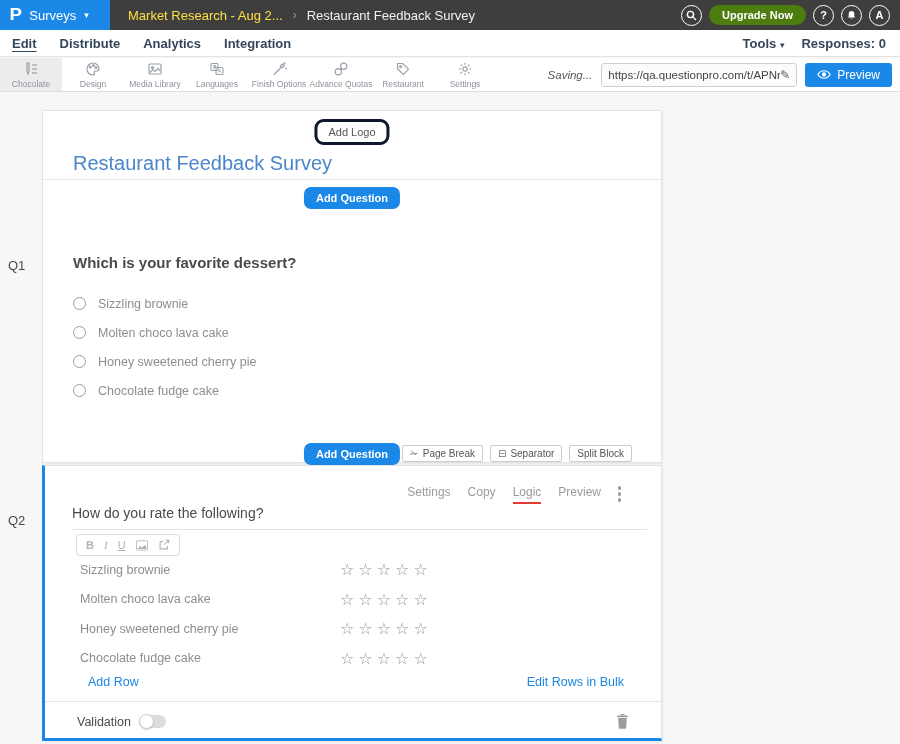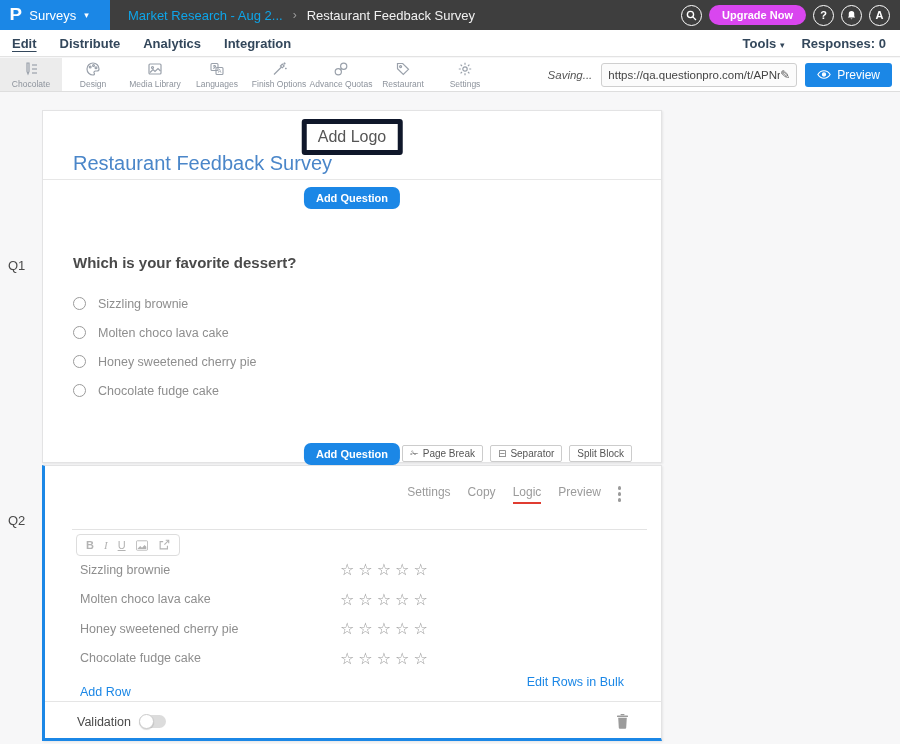--- a/index.html
+++ b/index.html
@@ -7,26 +7,26 @@
   body { font-family:"Liberation Sans","DejaVu Sans",sans-serif; background:#f7f7f8; }
   #app { position:relative; width:900px; height:744px; overflow:hidden; background:#f7f7f8; }
 
   
   .topbar { position:absolute; top:0; left:0; width:900px; height:30px; display:flex; background:#3e3e3e; }
   .logo-block { width:110px; height:30px; background:#1b87e6; display:flex; align-items:center; padding:0 10px; gap:8px; color:#fff; flex:0 0 auto; cursor:pointer; }
   .qp-logo { font-weight:bold; font-size:17px; transform:scaleX(1.1); }
   .surveys-label { font-size:13px; }
   .caret { font-size:9px; }
   .breadcrumb-area { flex:1; display:flex; align-items:center; gap:10px; padding-left:18px; }
-  .bc-folder { color:#0ea5e9; font-size:13px; }
+  .bc-folder { color:#fde047; font-size:13px; }
   .bc-sep { color:#9a9a9a; font-size:12px; }
   .bc-current { color:#f1f1f1; font-size:13px; }
   .topbar-right { display:flex; align-items:center; gap:7px; padding-right:10px; }
   .circle-btn { width:21px; height:21px; border:1.5px solid #fff; border-radius:50%; display:flex; align-items:center; justify-content:center; color:#fff; font-size:11px; font-weight:bold; cursor:pointer; flex:0 0 auto; }
-  .upgrade-btn { background:#d946ef; color:#fff; border:none; border-radius:10px; height:20px; padding:0 13px; font-size:11px; font-weight:bold; cursor:pointer; font-family:inherit; }
+  .upgrade-btn { background:#4d7c0f; color:#fff; border:none; border-radius:10px; height:20px; padding:0 13px; font-size:11px; font-weight:bold; cursor:pointer; font-family:inherit; }
 
   
   .navrow { position:absolute; top:30px; left:0; width:900px; height:27px; background:#fff; border-bottom:1px solid #e3e3e3; display:flex; align-items:center; padding:0 12px; font-size:13px; color:#33475b; }
   .nav-tab { margin-right:23px; cursor:pointer; font-weight:600; }
   .nav-tab.active { text-decoration:underline; text-underline-offset:3px; }
   .nav-spacer { flex:1; }
   .tools-label { font-weight:600; cursor:pointer; margin-right:17px; }
   .tools-label .caret2 { font-size:9px; }
   .responses-label { font-weight:600; margin-right:2px; }
 
@@ -42,21 +42,21 @@
   .url-text { flex:1; font-size:11.5px; color:#444; white-space:nowrap; overflow:hidden; }
   .pencil-icon { font-size:12px; color:#555; cursor:pointer; }
   .preview-btn { align-self:center; height:24px; background:#1b87e6; border:none; border-radius:3px; color:#fff; font-size:12px; display:flex; align-items:center; gap:6px; padding:0 12px; margin-right:8px; cursor:pointer; font-family:inherit; }
 
   
   .q-gutter-label { position:absolute; left:8px; font-size:13px; color:#4a4a4a; }
   .card { position:absolute; left:42px; width:620px; background:#fff; border:1px solid #e3e3e4; box-shadow:1px 1px 2px rgba(0,0,0,0.07); }
   .card1 { top:110px; height:353px; }
   .card2 { top:465px; height:276px; border-left:3px solid #1b87e6; border-bottom:3px solid #1b87e6; }
 
-  .add-logo-btn { position:absolute; top:8px; left:50%; transform:translateX(-50%); background:#fff; border:5px solid #0f172a; border-radius:3px; font-size:16px; color:#555; padding:4px 11px; cursor:pointer; font-family:inherit; }
+  .add-logo-btn { position:absolute; top:8px; left:50%; transform:translateX(-50%); background:#fff; border:3px solid #0f172a; border-radius:9px; font-size:11px; color:#555; padding:4px 11px; cursor:pointer; font-family:inherit; }
   .survey-title { position:absolute; top:41px; left:30px; font-size:20px; color:#4a86c9; }
   .divider1 { position:absolute; top:68px; left:0; width:100%; border-top:1px solid #e7e7e7; }
   .blue-btn { background:#1b87e6; color:#fff; border:none; border-radius:7px; font-size:11px; font-weight:bold; padding:5px 12px; cursor:pointer; font-family:inherit; }
   .add-q-top { position:absolute; top:76px; left:50%; transform:translateX(-50%); }
   .q1-question { position:absolute; top:143px; left:30px; font-size:15px; font-weight:600; color:#4a4a4a; }
   .options { position:absolute; top:178px; left:30px; }
   .option-row { height:29px; display:flex; align-items:center; gap:12px; cursor:pointer; }
   .radio { width:13px; height:13px; border:1.5px solid #9b9b9b; border-radius:50%; background:#fff; flex:0 0 auto; }
   .option-label { font-size:12.5px; color:#8e8e8e; }
   .card1-bottom { position:absolute; top:332px; left:0; width:100%; height:21px; }
@@ -76,21 +76,21 @@
   .fmt-bar { position:absolute; top:68px; left:31px; border:1px solid #ddd; border-radius:4px; background:#fff; display:flex; align-items:center; gap:10px; padding:4px 9px; color:#b3b3b3; }
   .fmt-b { font-size:11px; font-weight:bold; cursor:pointer; }
   .fmt-i { font-size:11px; font-style:italic; font-family:"Liberation Serif","DejaVu Serif",serif; cursor:pointer; }
   .fmt-u { font-size:11px; text-decoration:underline; cursor:pointer; }
   .fmt-icon { cursor:pointer; display:flex; align-items:center; }
   .rating-rows { position:absolute; top:89px; left:35px; right:30px; }
   .rating-row { height:29.5px; display:flex; align-items:center; }
   .row-label { font-size:12.5px; color:#8e8e8e; width:260px; }
   .stars { display:flex; gap:3px; font-size:16px; color:#9b9b9b; letter-spacing:1px; }
   .stars span { cursor:pointer; }
-  .add-row-link { position:absolute; left:35px; top:209px; font-size:12.5px; color:#1b87e6; cursor:pointer;margin-top:10px; }
+  .add-row-link { position:absolute; left:43px; top:209px; font-size:12.5px; color:#1b87e6; cursor:pointer; }
   .edit-rows-link { position:absolute; right:37px; top:209px; font-size:12.5px; color:#1b87e6; cursor:pointer; }
   .divider2 { position:absolute; top:235px; left:0; width:100%; border-top:1px solid #e5e5e5; }
   .validation-row { position:absolute; top:249px; left:32px; display:flex; align-items:flex-start; gap:8px; }
   .validation-label { font-size:12.5px; color:#4a4a4a; }
   .toggle { width:27px; height:13px; background:#dcdcdc; border-radius:7px; position:relative; cursor:pointer; }
   .toggle .knob { position:absolute; left:0; top:-1px; width:15px; height:15px; background:#fff; border:1px solid #ccc; border-radius:50%; box-shadow:0 1px 1px rgba(0,0,0,0.15); }
   .trash-btn { position:absolute; right:32px; top:248px; cursor:pointer; color:#9b9b9b; }
 </style>
 </head>
 <body>
@@ -276,20 +276,21 @@
       <span class="q2-menu-item">Copy</span>
       <span class="q2-menu-item logic-active">Logic</span>
       <span class="q2-menu-item">Preview</span>
     </div>
     <span class="kebab">
         <i></i>
         <i></i>
         <i></i>
       </span>
 
+    <div class="q2-question">How do you rate the following?</div>
     <div class="q2-underline"></div>
 
     <div class="fmt-bar">
       <span class="fmt-b">B</span>
       <span class="fmt-i">I</span>
       <span class="fmt-u">U</span>
       <span class="fmt-icon">
         <svg width="12" height="11" viewBox="0 0 14 12" fill="#b3b3b3">
             <rect x="0.5" y="0.5" width="13" height="11" rx="1" fill="none" stroke="#b3b3b3"></rect>
             <path d="M2 9.5l3-3 2 2 3-3 2 2V10H2z"></path>

